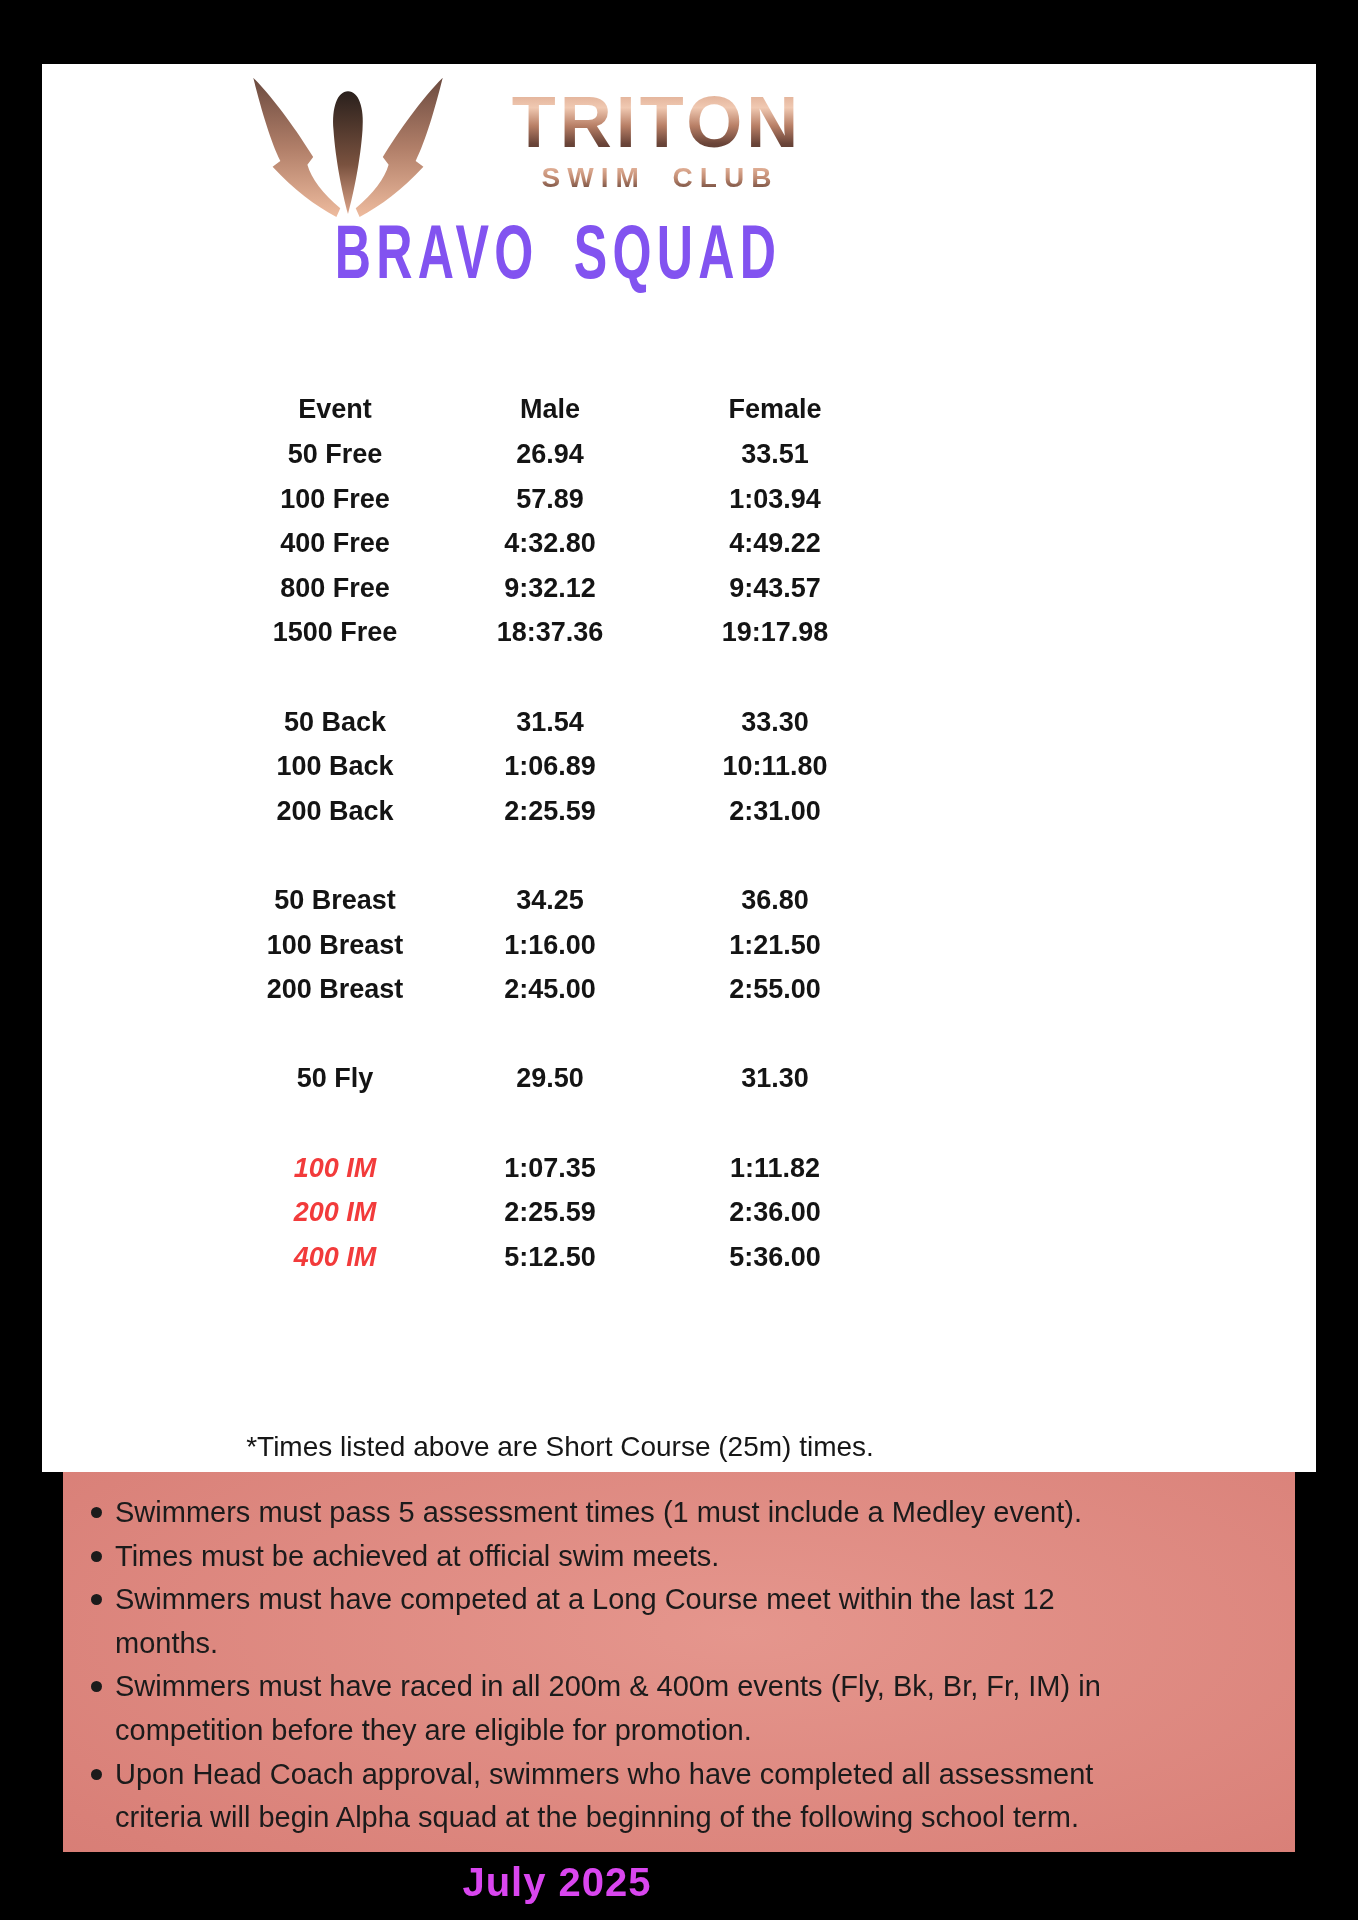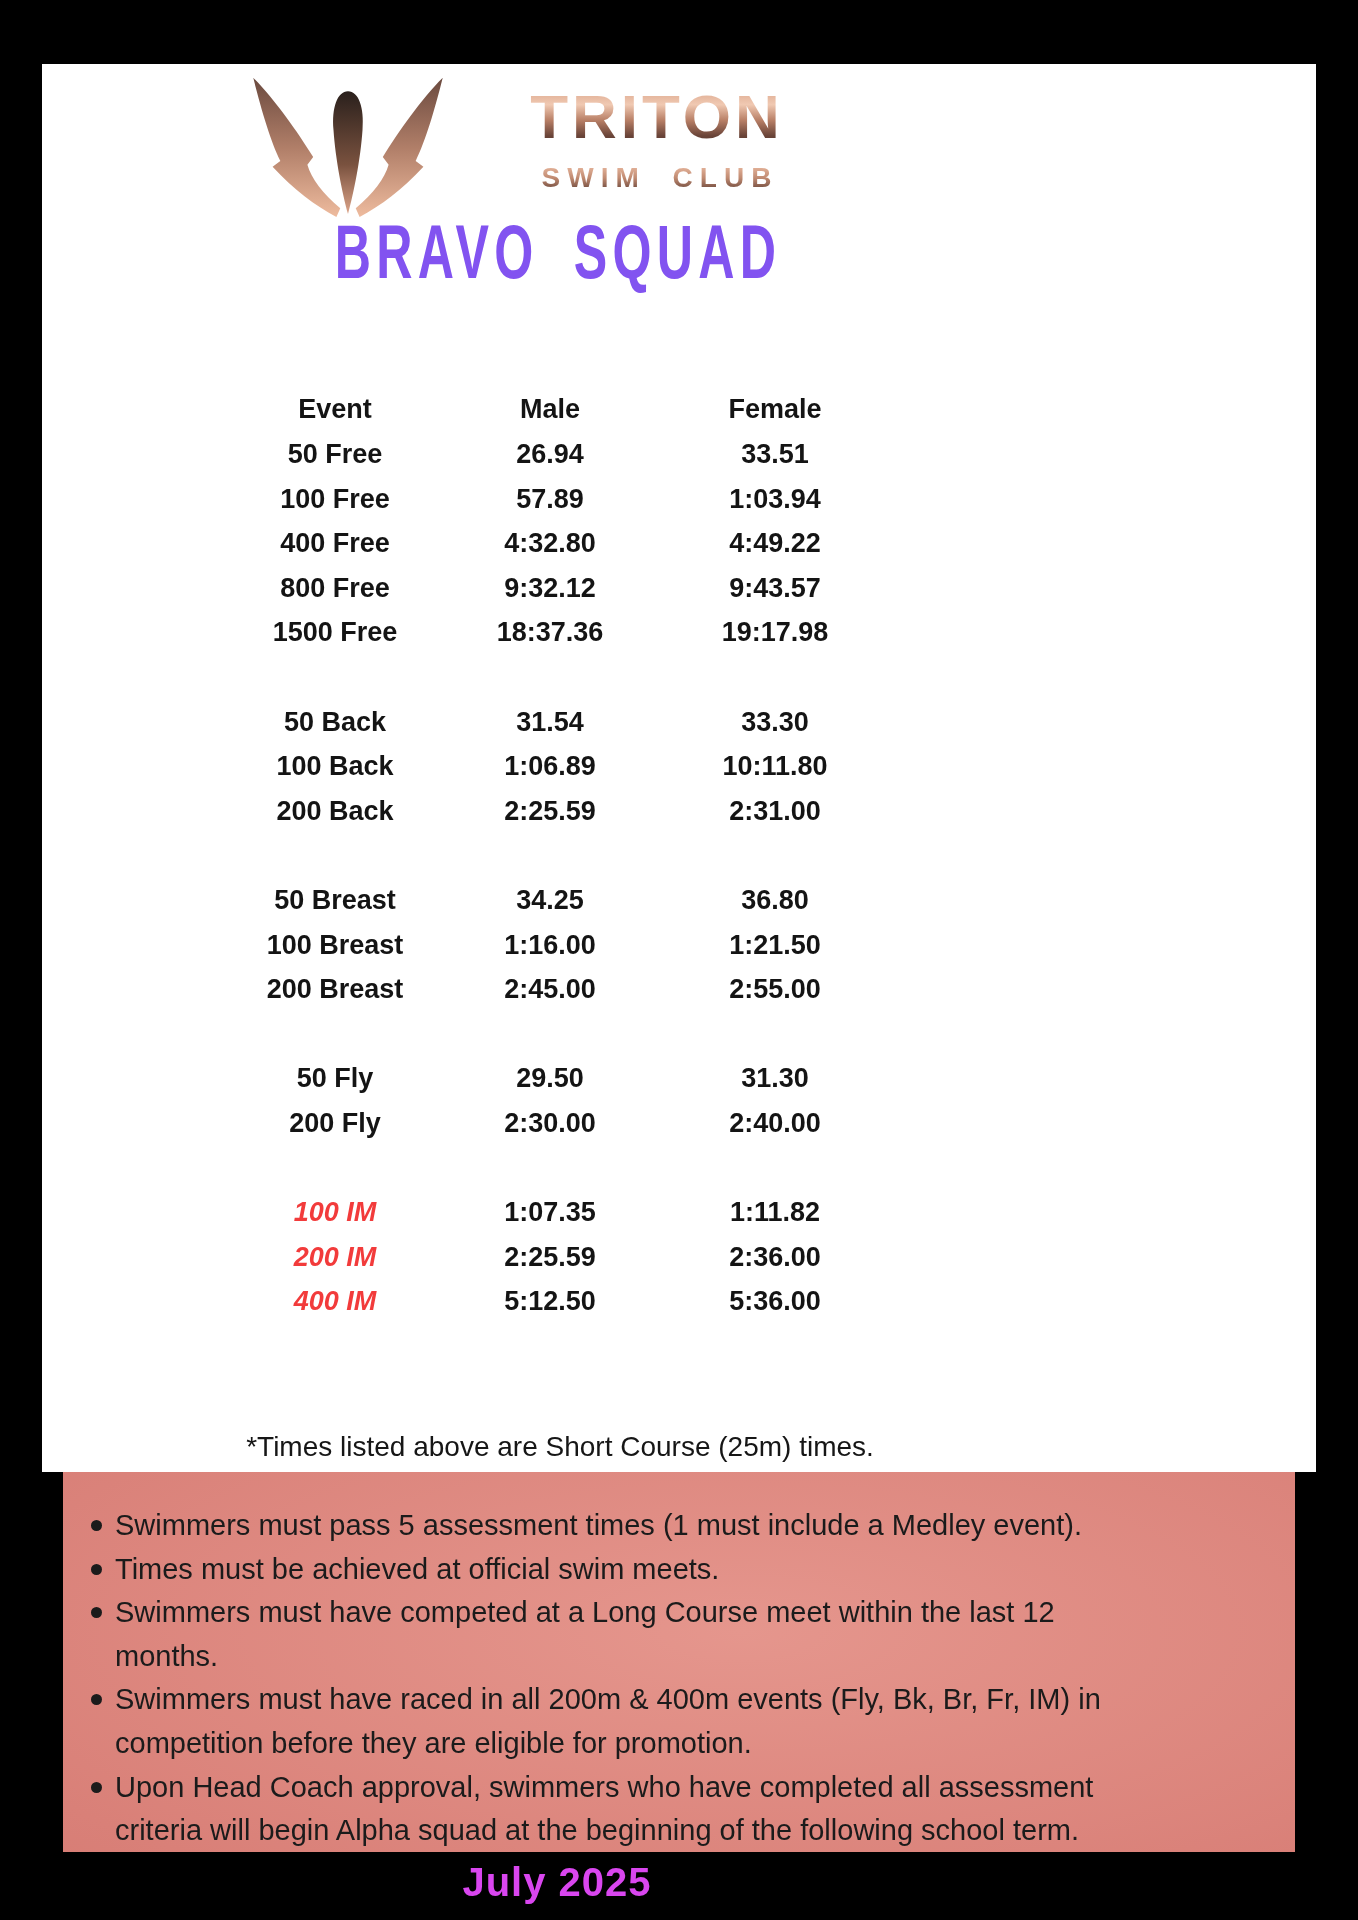--- a/index.html
+++ b/index.html
@@ -9,21 +9,21 @@
     font-family:"Liberation Sans", sans-serif;
   }
   .white-card{
     position:absolute;left:42px;top:64px;width:1274px;height:1408px;
     background:#ffffff;
   }
   
   .logo-icon{position:absolute;left:248px;top:72px;width:200px;height:145px;}
   .club-name{
     position:absolute;left:257px;top:86px;width:800px;text-align:center;
-    font-size:62px;font-weight:700;letter-spacing:4px;line-height:1;
+    font-size:72px;font-weight:700;letter-spacing:4px;line-height:1;
     background:linear-gradient(180deg,#d9a288 0%,#f0c9b2 30%,#b98067 55%,#6b4539 80%,#4e332b 100%);
     -webkit-background-clip:text;background-clip:text;color:transparent;
     white-space:nowrap;
   }
   .club-sub{
     position:absolute;left:260px;top:164px;width:800px;text-align:center;
     font-size:28px;font-weight:700;letter-spacing:7px;word-spacing:12px;line-height:1;
     background:linear-gradient(180deg,#edbda4 0%,#c08a71 50%,#5f3e33 100%);
     -webkit-background-clip:text;background-clip:text;color:transparent;
     white-space:nowrap;
@@ -47,21 +47,21 @@
   .course-note{
     position:absolute;left:200px;top:1419px;width:720px;text-align:center;
     font-size:28px;color:#161616;margin-top:12px;
   }
   
   .requirements-panel{
     position:absolute;left:63px;top:1472px;width:1232px;height:380px;
     background:radial-gradient(130% 150% at 55% 42%, #e5968d 0%, #d98078 52%, #cd7069 100%);
   }
   .requirements{
-    list-style:none;margin:0;padding:32px 175px 0 52px;
+    list-style:none;margin:0;padding:19px 175px 0 52px;
   }
   .requirements li{
     position:relative;font-size:29px;line-height:43.6px;color:#1b1b1b;
   }
   .requirements li::before{
     content:"";position:absolute;left:-24px;top:16px;width:11px;height:11px;
     border-radius:50%;background:#1b1b1b;
   }
   
   .footer-date{
@@ -158,25 +158,20 @@
       <div class="t-cell">200 Breast</div>
       <div class="t-cell">2:45.00</div>
       <div class="t-cell">2:55.00</div>
     </div>
     <div class="t-spacer"></div>
     <div class="t-row">
       <div class="t-cell">50 Fly</div>
       <div class="t-cell">29.50</div>
       <div class="t-cell">31.30</div>
     </div>
-    <div class="t-row">
-      <div class="t-cell">200 Fly</div>
-      <div class="t-cell">2:30.00</div>
-      <div class="t-cell">2:40.00</div>
-    </div>
     <div class="t-spacer"></div>
     <div class="t-row">
       <div class="t-cell red">100 IM</div>
       <div class="t-cell">1:07.35</div>
       <div class="t-cell">1:11.82</div>
     </div>
     <div class="t-row">
       <div class="t-cell red">200 IM</div>
       <div class="t-cell">2:25.59</div>
       <div class="t-cell">2:36.00</div>

